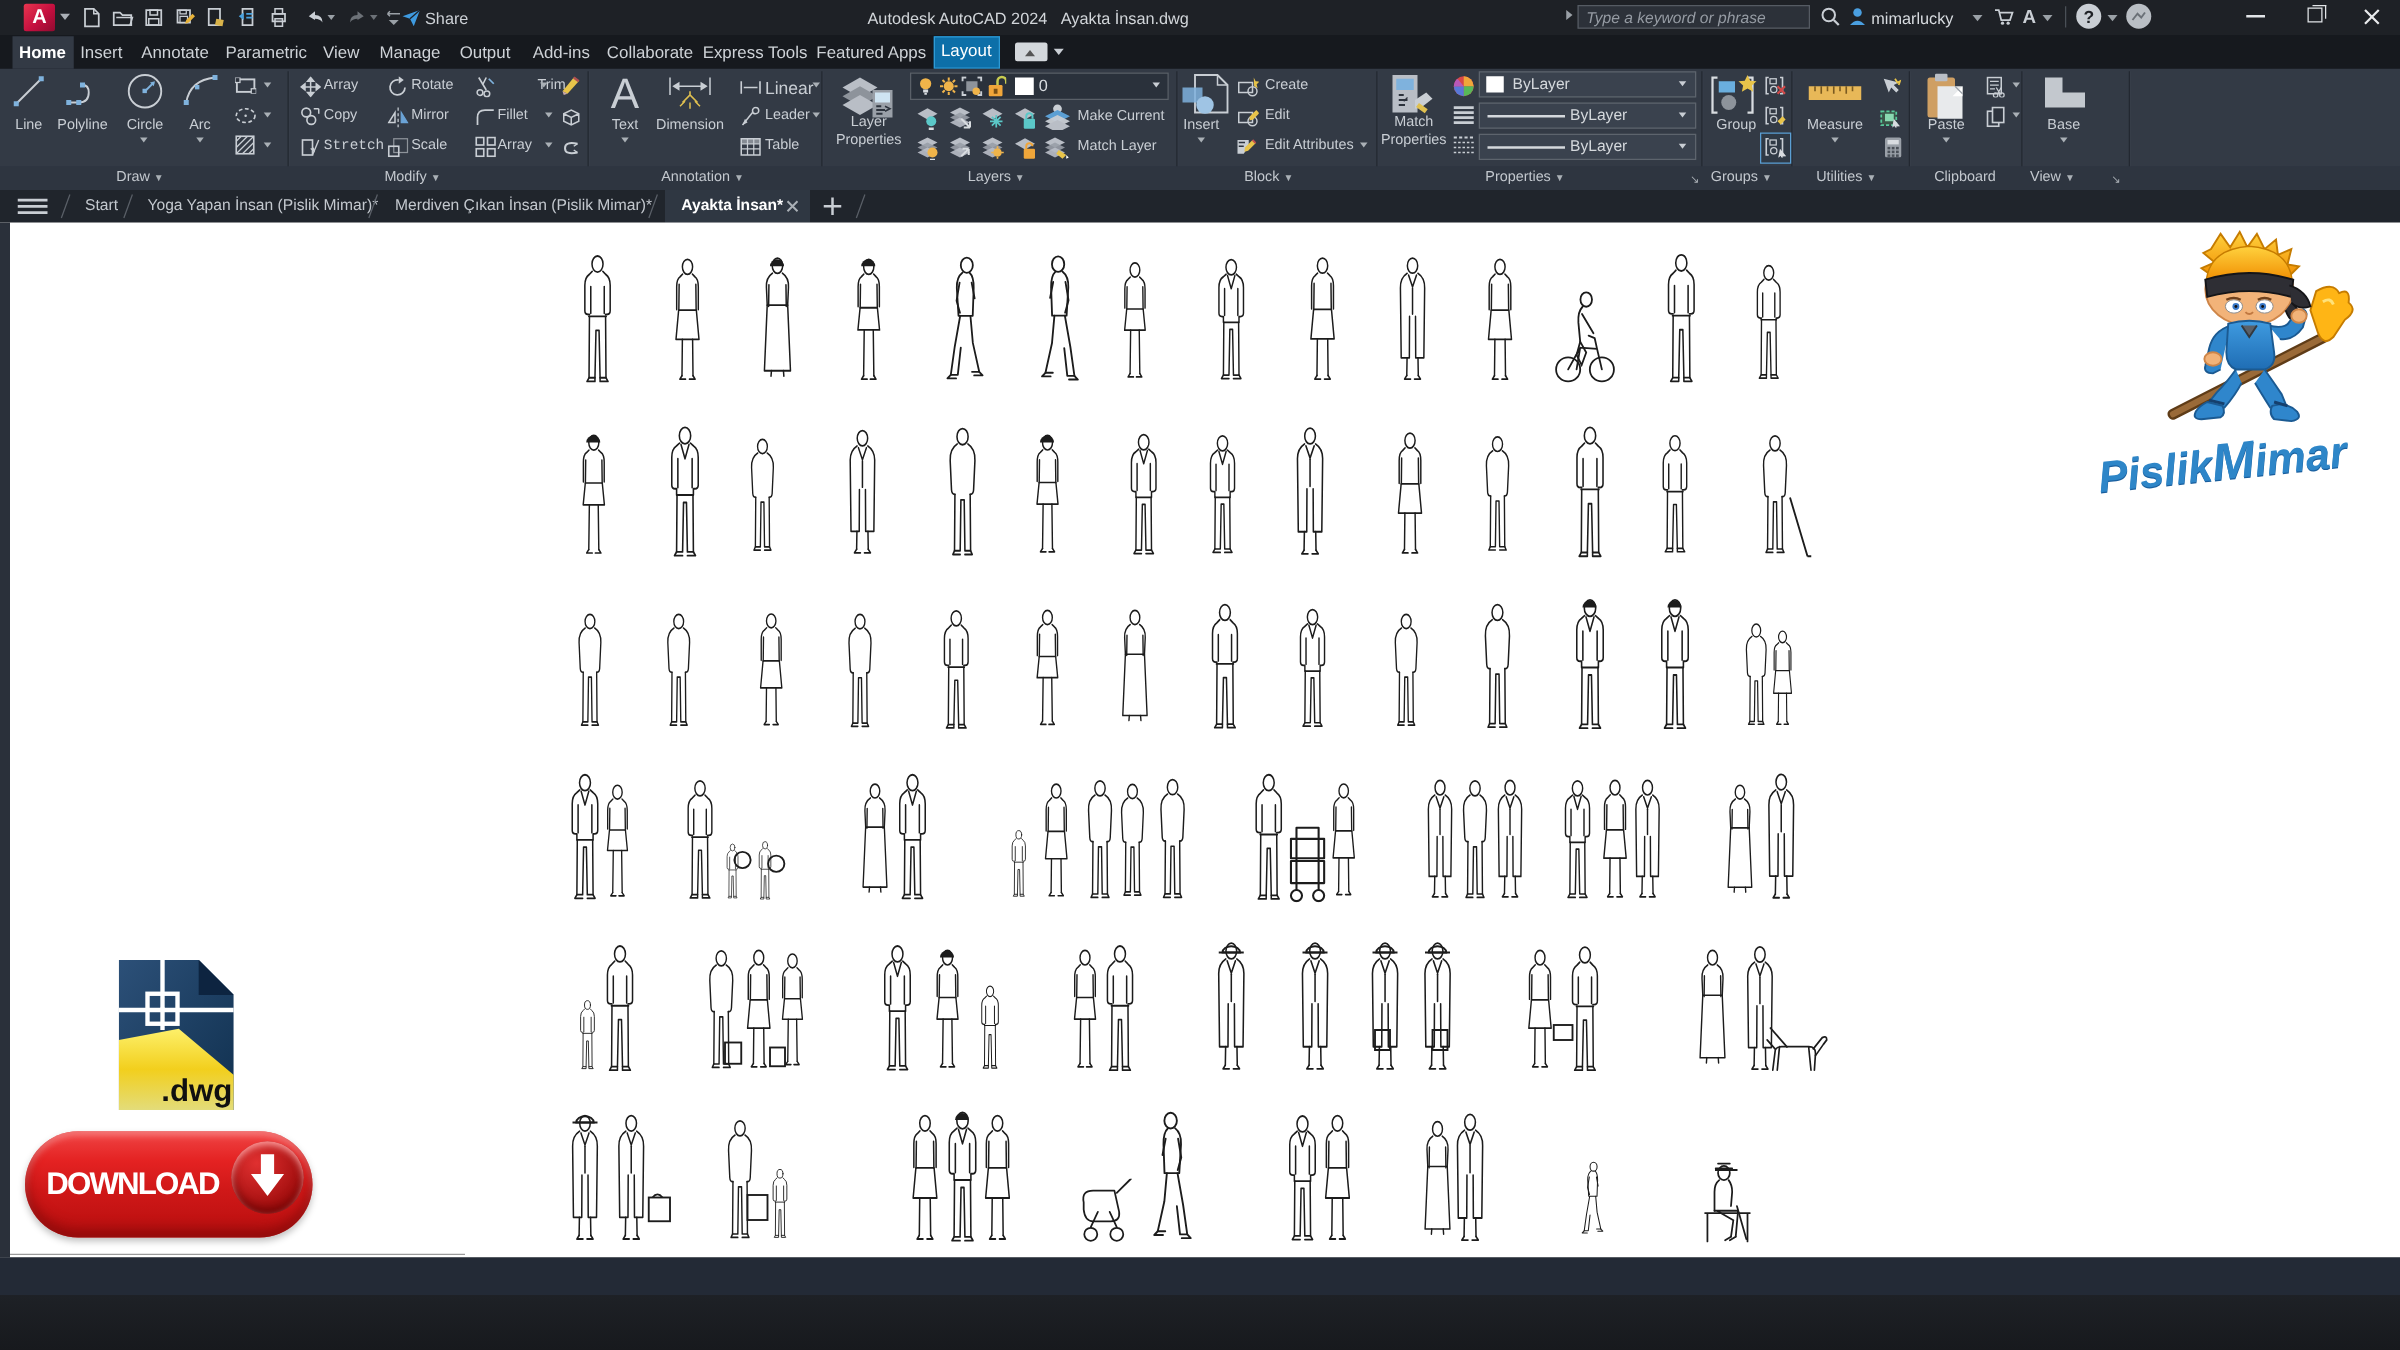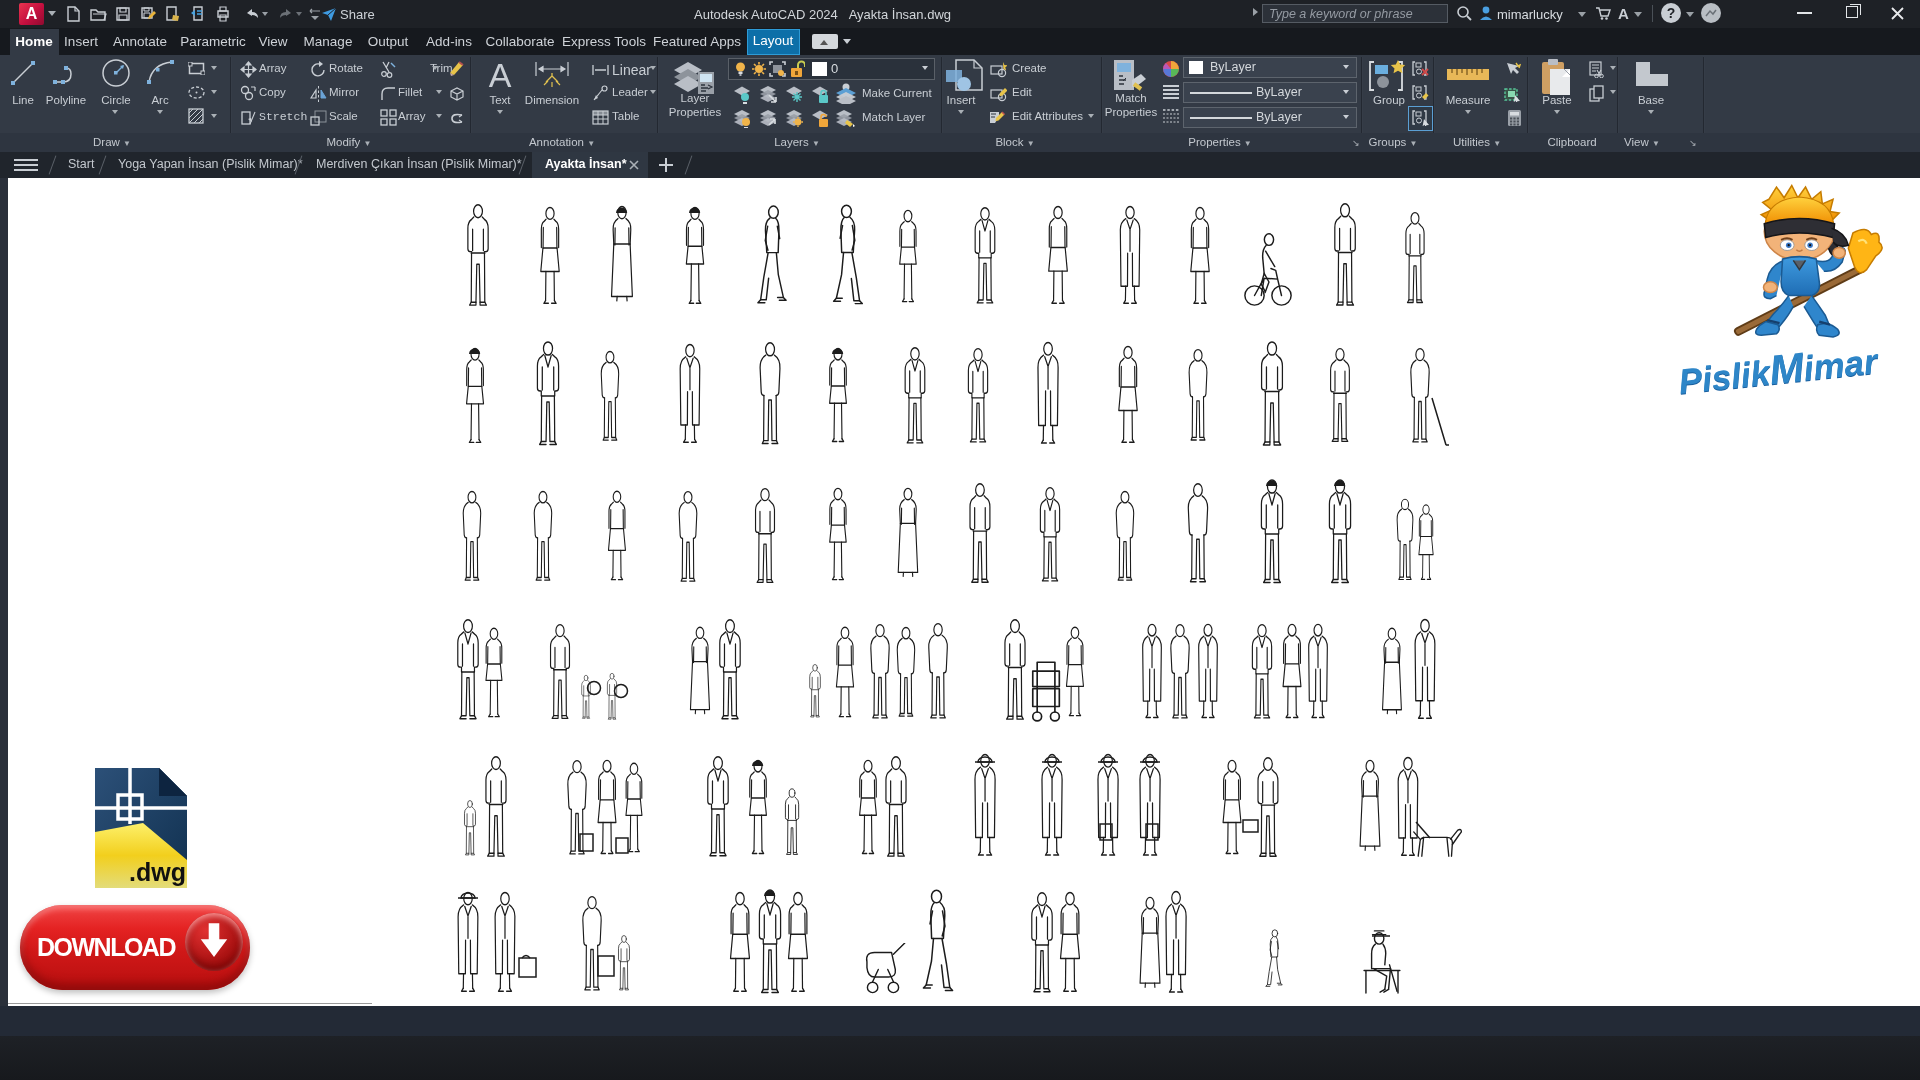--- a/index.html
+++ b/index.html
@@ -119,21 +119,21 @@
     <div class="abs" style="left:657px;top:57px;width:1px;height:93px;background:#232831;box-shadow:1px 0 0 #363d48"></div>
     <div class="abs" style="left:941px;top:57px;width:1px;height:93px;background:#232831;box-shadow:1px 0 0 #363d48"></div>
     <div class="abs" style="left:1101px;top:57px;width:1px;height:93px;background:#232831;box-shadow:1px 0 0 #363d48"></div>
     <div class="abs" style="left:1361px;top:57px;width:1px;height:93px;background:#232831;box-shadow:1px 0 0 #363d48"></div>
     <div class="abs" style="left:1433px;top:57px;width:1px;height:93px;background:#232831;box-shadow:1px 0 0 #363d48"></div>
     <div class="abs" style="left:1527px;top:57px;width:1px;height:93px;background:#232831;box-shadow:1px 0 0 #363d48"></div>
     <div class="abs" style="left:1617px;top:57px;width:1px;height:93px;background:#232831;box-shadow:1px 0 0 #363d48"></div>
     <div class="abs" style="left:1703px;top:57px;width:1px;height:93px;background:#232831;box-shadow:1px 0 0 #363d48"></div>
     <div class="abs" style="left:0;top:133px;width:1920px;height:19px;background:#2e3540"></div>
     <div class="abs" style="left:112px;top:136px;font-size:11.5px;color:#c3c8ce;transform:translateX(-50%);white-space:nowrap">Draw <span style="font-size:8px;color:#aab0b6">▼</span></div>
-    <div class="abs" style="left:349px;top:136px;font-size:11.5px;color:#c3c8ce;transform:translateX(-50%);white-space:nowrap">Modify <span style="font-size:8px;color:#aab0b6">▼</span></div>
+    <div class="abs" style="left:330px;top:136px;font-size:11.5px;color:#c3c8ce;transform:translateX(-50%);white-space:nowrap">Modify <span style="font-size:8px;color:#aab0b6">▼</span></div>
     <div class="abs" style="left:562px;top:136px;font-size:11.5px;color:#c3c8ce;transform:translateX(-50%);white-space:nowrap">Annotation <span style="font-size:8px;color:#aab0b6">▼</span></div>
     <div class="abs" style="left:797px;top:136px;font-size:11.5px;color:#c3c8ce;transform:translateX(-50%);white-space:nowrap">Layers <span style="font-size:8px;color:#aab0b6">▼</span></div>
     <div class="abs" style="left:1015px;top:136px;font-size:11.5px;color:#c3c8ce;transform:translateX(-50%);white-space:nowrap">Block <span style="font-size:8px;color:#aab0b6">▼</span></div>
     <div class="abs" style="left:1220px;top:136px;font-size:11.5px;color:#c3c8ce;transform:translateX(-50%);white-space:nowrap">Properties <span style="font-size:8px;color:#aab0b6">▼</span></div>
     <div class="abs" style="left:1393px;top:136px;font-size:11.5px;color:#c3c8ce;transform:translateX(-50%);white-space:nowrap">Groups <span style="font-size:8px;color:#aab0b6">▼</span></div>
     <div class="abs" style="left:1477px;top:136px;font-size:11.5px;color:#c3c8ce;transform:translateX(-50%);white-space:nowrap">Utilities <span style="font-size:8px;color:#aab0b6">▼</span></div>
     <div class="abs" style="left:1572px;top:136px;font-size:11.5px;color:#c3c8ce;transform:translateX(-50%);white-space:nowrap">Clipboard</div>
     <div class="abs" style="left:1642px;top:136px;font-size:11.5px;color:#c3c8ce;transform:translateX(-50%);white-space:nowrap">View <span style="font-size:8px;color:#aab0b6">▼</span></div>
     <div class="abs" style="left:1352px;top:138px;font-size:9px;color:#aab0b6">↘</div>
     <div class="abs" style="left:1689px;top:138px;font-size:9px;color:#aab0b6">↘</div>

